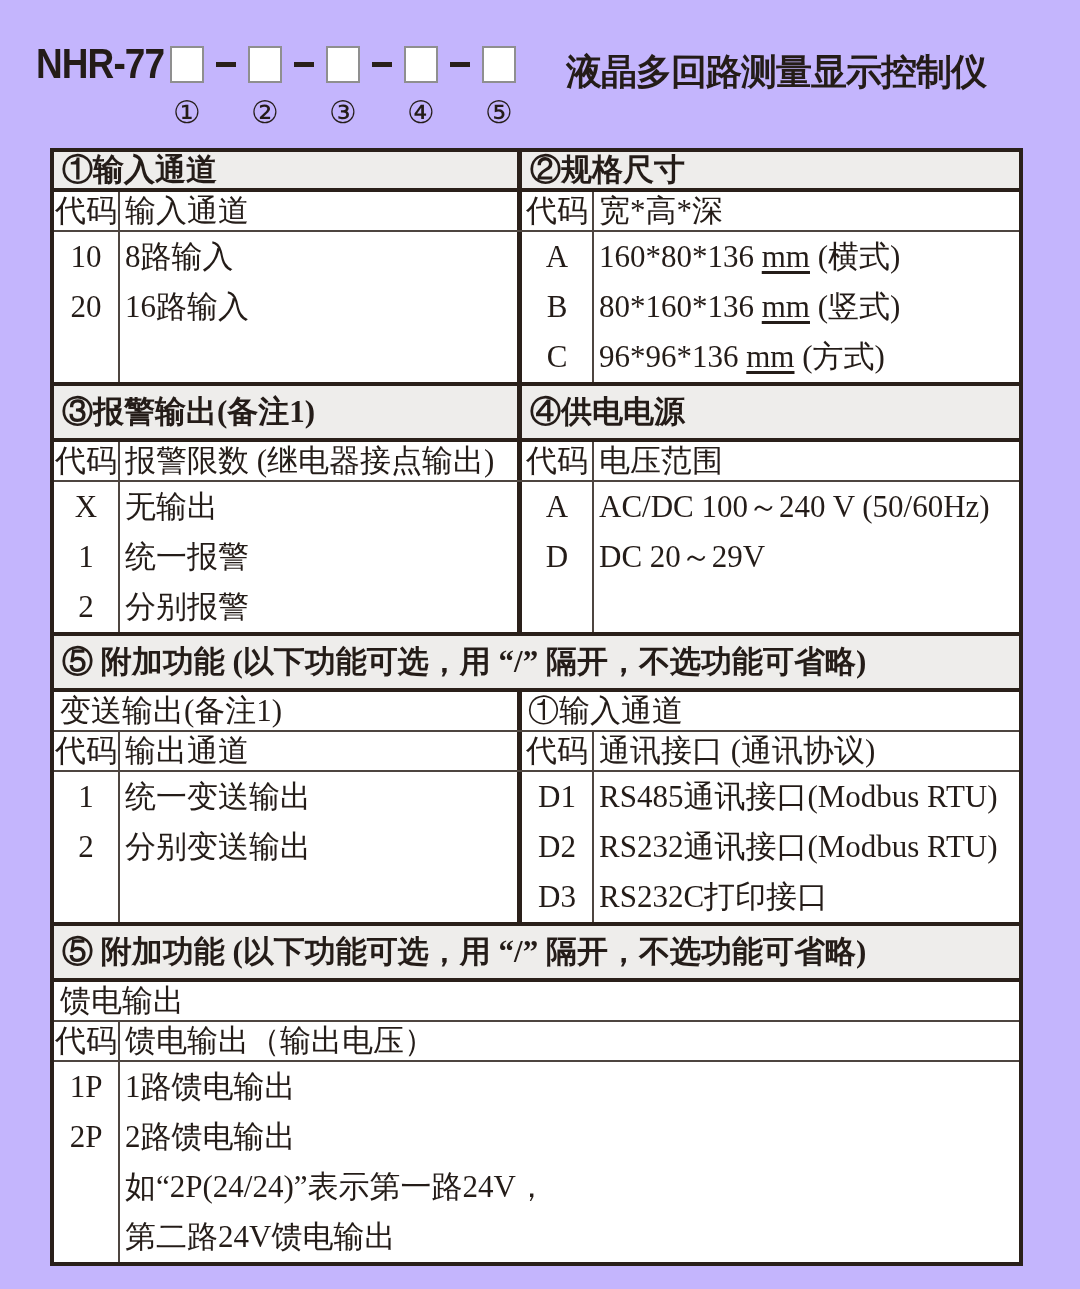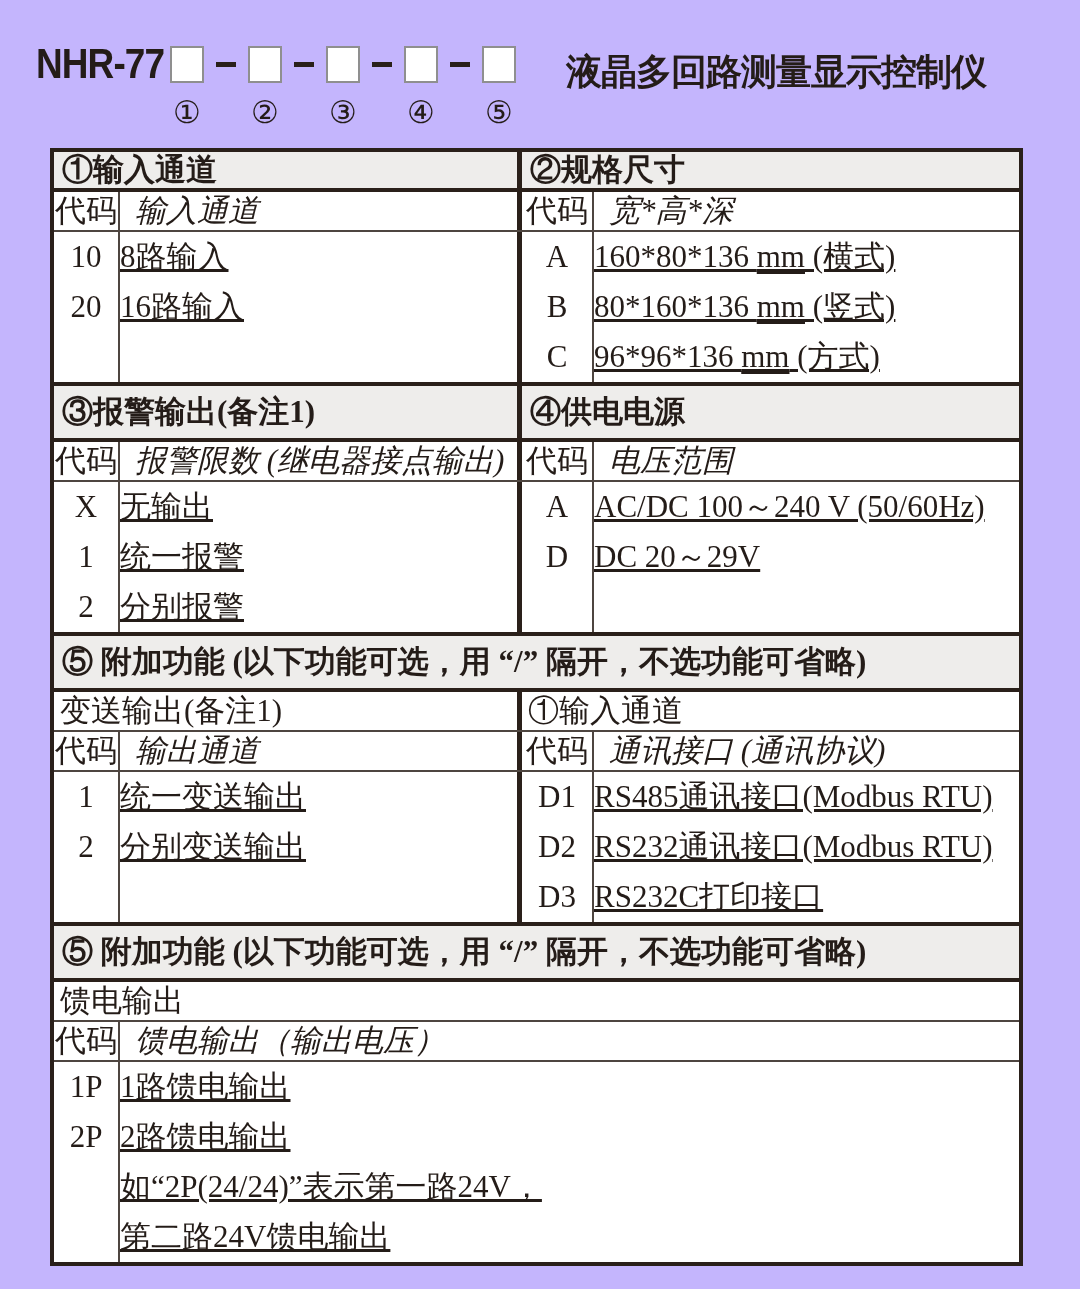--- a/index.html
+++ b/index.html
@@ -41,28 +41,28 @@
   .r{display:flex;width:100%;}
   .banner{height:40px;background:var(--hbg);border-bottom:4px solid var(--dark);font-weight:bold;}
   .banner.bt{height:60px;border-top:4px solid var(--dark);}
   .subr{height:40px;border-bottom:2px solid var(--thin);}
   .hl{width:468px;border-right:5px solid var(--dark);display:flex;align-items:center;}
   .hr{flex:1;display:flex;align-items:center;}
   .fw{flex:1;display:flex;align-items:center;border-radius:8px;}
   .pad{padding-left:8px;}
   .ccol{width:66px;border-right:2px solid var(--thin);display:flex;align-items:center;justify-content:center;align-self:stretch;}
   .ccol.w72{width:72px;}
-  .dcol{flex:1;padding-left:15px;display:flex;align-items:center;font-style:italic;}
+  .dcol{flex:1;padding-left:5px;display:flex;align-items:center;}
   .datar .hl,.datar .hr,.datar .fw{align-items:flex-end;}
   .lines{display:block;}
   .lines>div{height:50px;line-height:50px;white-space:nowrap;}
   .codecol{width:66px;border-right:2px solid var(--thin);text-align:center;}
   .codecol.w72{width:72px;}
   .desccol{flex:1;}
-  .desccol>div{text-decoration:underline;}
+  .desccol>div{padding-left:5px;}
   u{text-decoration:underline;text-underline-offset:4px;}
 </style>
 </head>
 <body>
 
 <div class="page">
   <div class="model">NHR-77</div>
   <div class="boxes" id="boxes">
       <div class="obox"></div>
       <div class="dash"></div>

